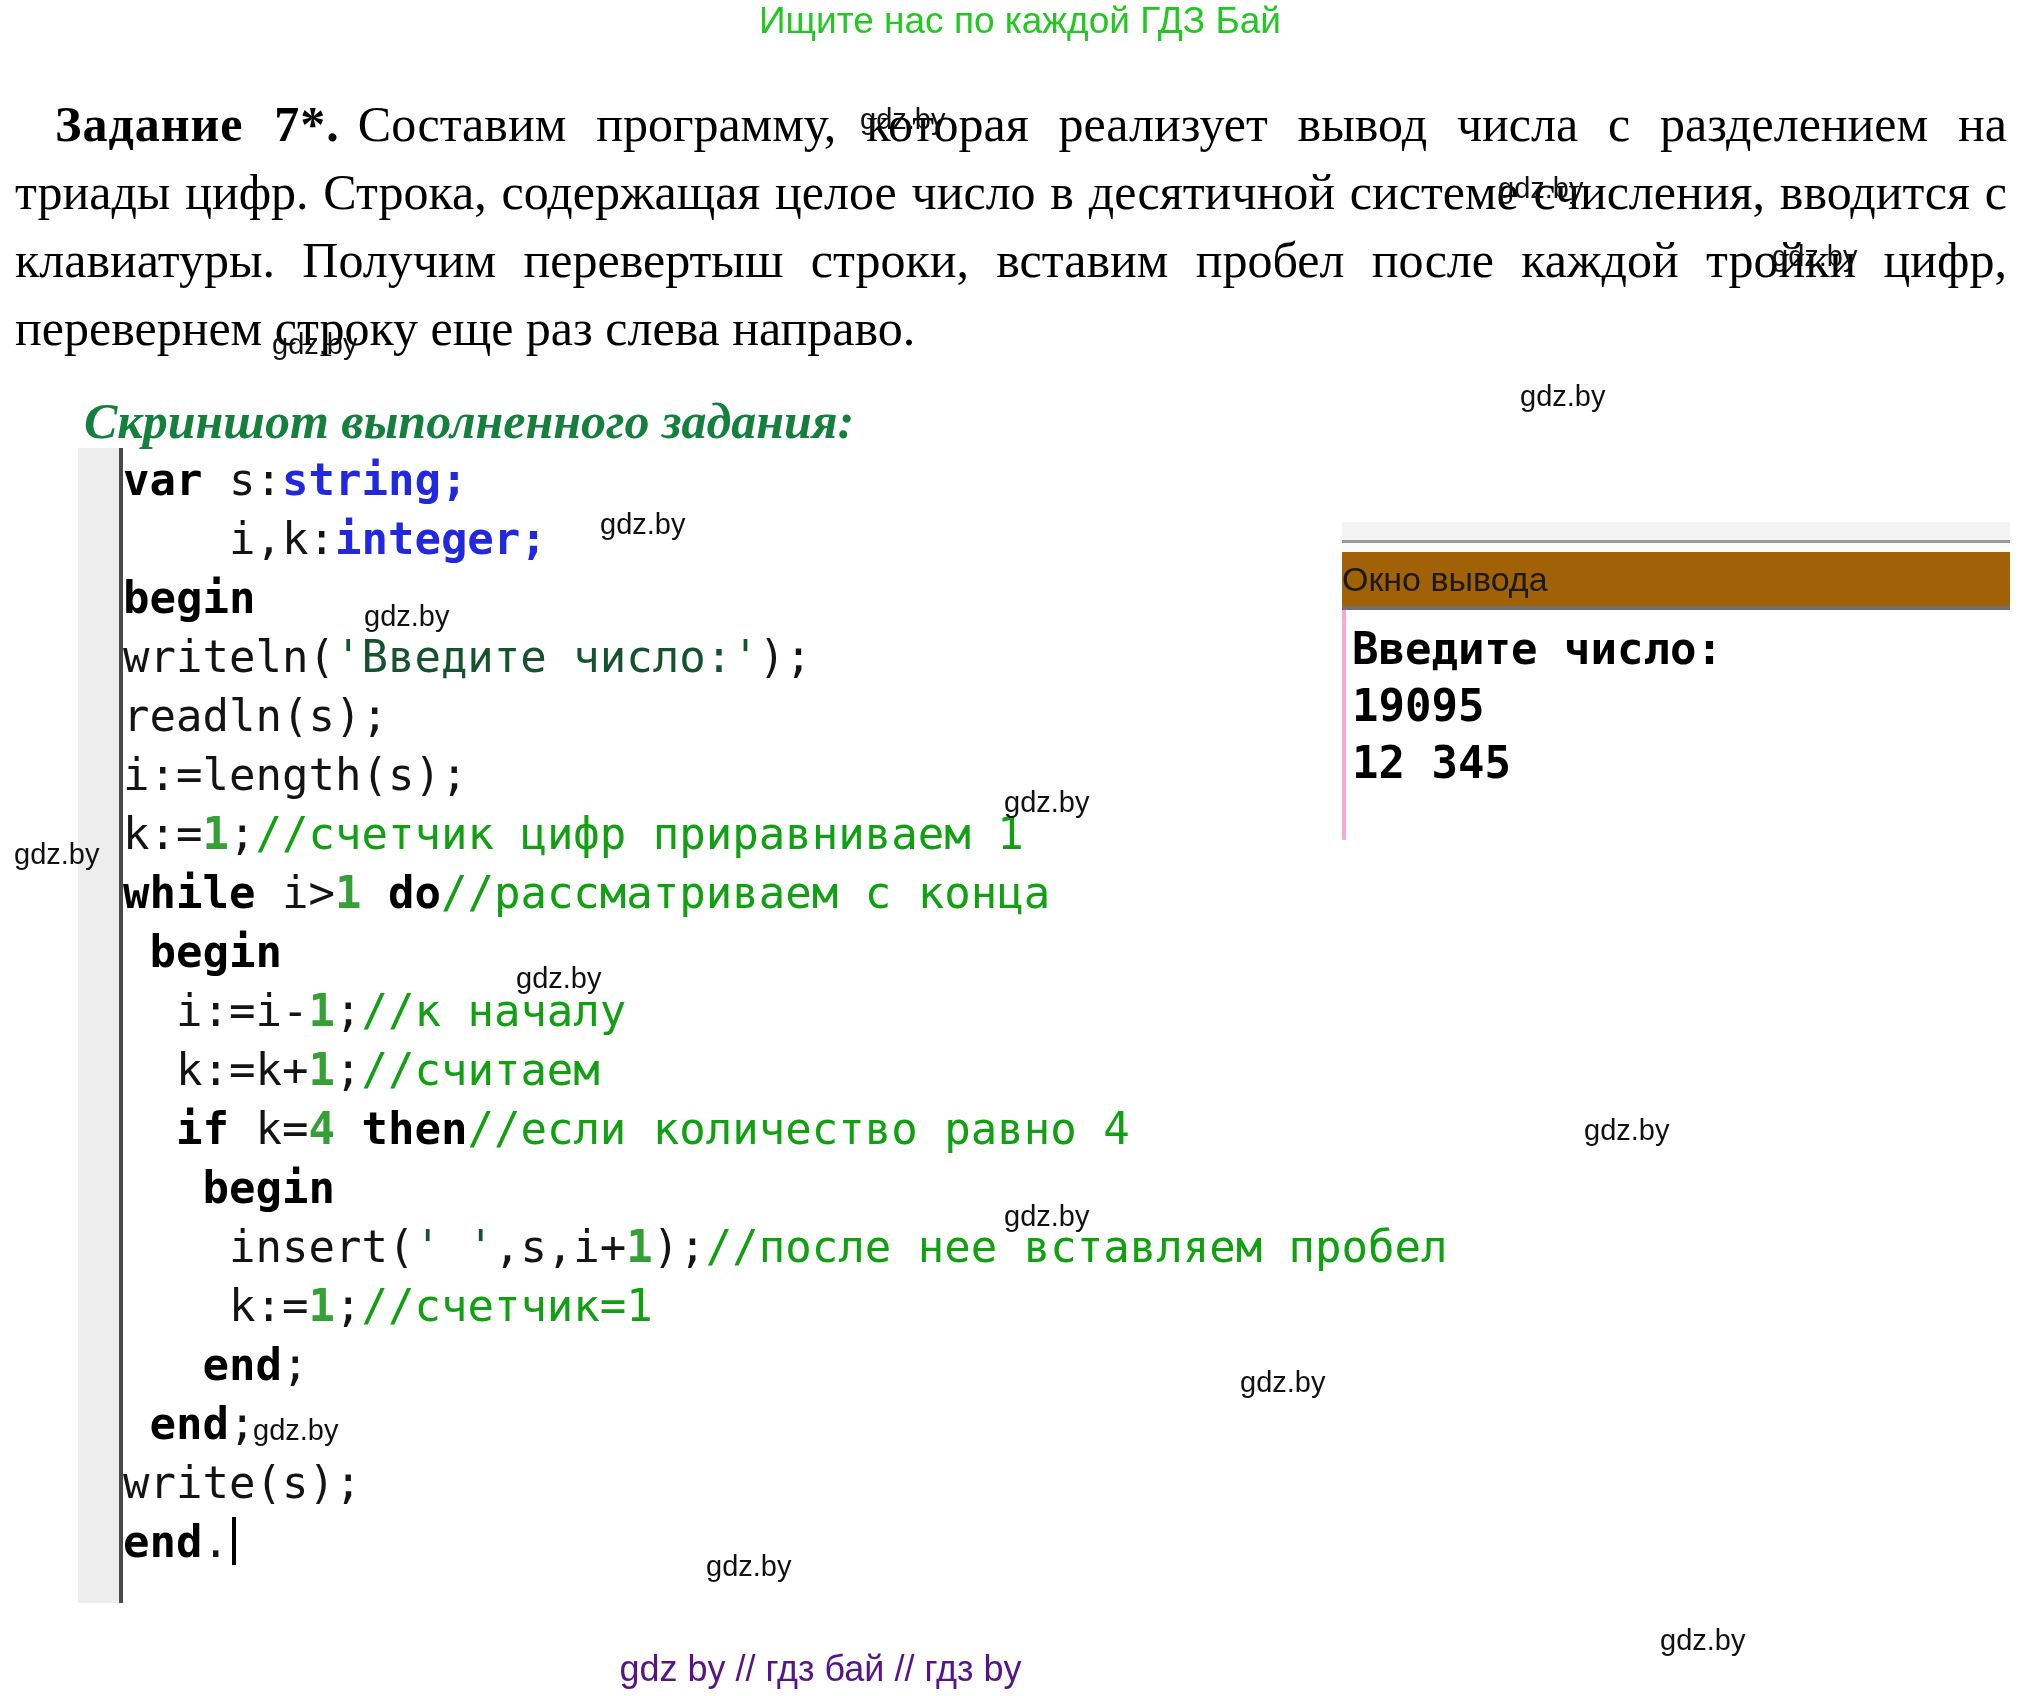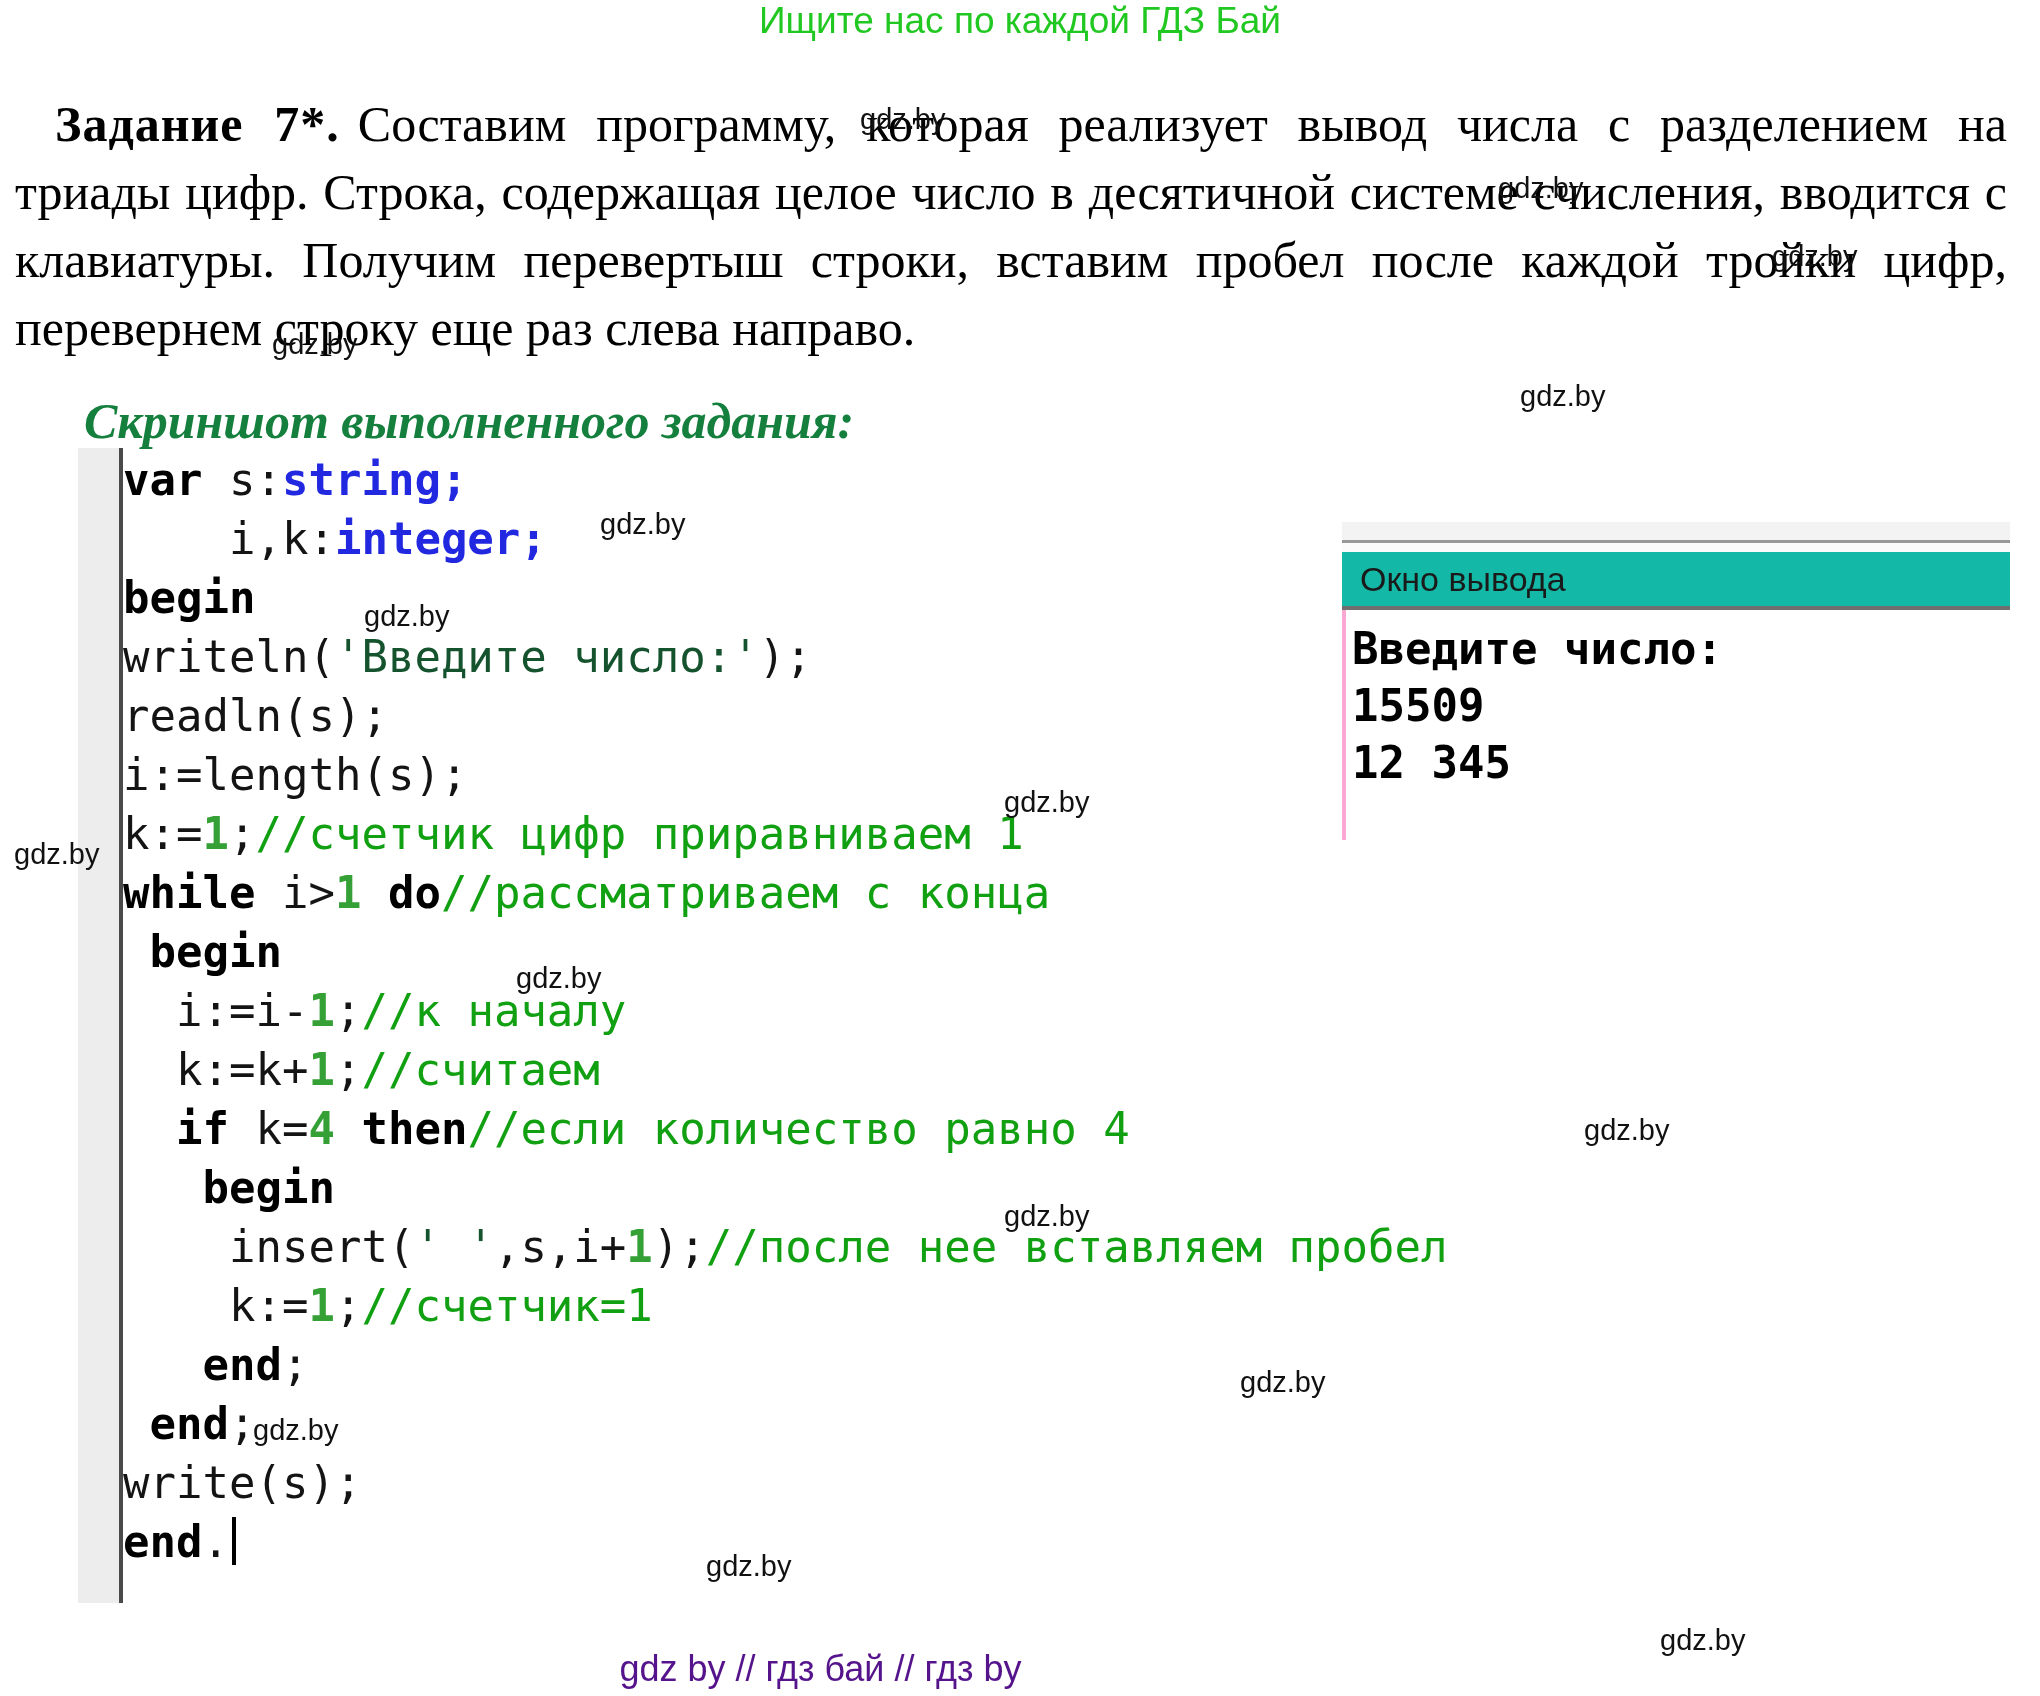--- a/index.html
+++ b/index.html
@@ -30,22 +30,22 @@
   .seg-st{color:#14532d;}
   .seg-nu{color:#35a035;font-weight:bold;}
   .seg-co{color:#11a011;}
   .cursor{display:inline-block;width:4px;height:48px;background:#000;
           vertical-align:-8px;margin-left:3px;}
 
   
   .outwin{position:absolute;left:1342px;top:522px;width:668px;}
   .outwin-toolbar{height:18px;background:#f3f3f3;border-bottom:3px solid #999999;}
   .outwin-gap{height:9px;background:#fbfbfb;}
-  .outwin-titlebar{height:58px;background:#14b8a6;border-bottom:4px solid #6f6f6f;
-                   display:flex;align-items:center;padding-left:18px;box-sizing:border-box;
+  .outwin-titlebar{height:58px;background:#a16207;border-bottom:4px solid #6f6f6f;
+                   display:flex;align-items:center;padding-left:0;box-sizing:border-box;
                    font-family:"Liberation Sans", sans-serif;font-size:34px;color:#1a1a1a;}
   .outwin-content{min-height:220px;background:#ffffff;border-left:4px solid #f9a8d4;
                   padding:10px 0 0 6px;font-family:"DejaVu Sans Mono", monospace;
                   font-size:44px;line-height:57px;font-weight:bold;color:#000;white-space:pre;}
 
   
   .wm{position:absolute;font-family:"Liberation Sans", sans-serif;font-size:29px;color:#111;}
 
   
   .footer{position:absolute;top:1648px;left:0;width:1641px;text-align:center;
@@ -64,21 +64,21 @@
 
   <div class="gutter"></div>
   <div class="code" id="code"><div class="code-line"><span class="seg-kw">var</span><span class="seg-pl"> s:</span><span class="seg-ty">string;</span></div><div class="code-line"><span class="seg-pl">    i,k:</span><span class="seg-ty">integer;</span></div><div class="code-line"><span class="seg-kw">begin</span></div><div class="code-line"><span class="seg-pl">writeln(</span><span class="seg-st">'Введите число:'</span><span class="seg-pl">);</span></div><div class="code-line"><span class="seg-pl">readln(s);</span></div><div class="code-line"><span class="seg-pl">i:=length(s);</span></div><div class="code-line"><span class="seg-pl">k:=</span><span class="seg-nu">1</span><span class="seg-pl">;</span><span class="seg-co">//счетчик цифр приравниваем 1</span></div><div class="code-line"><span class="seg-kw">while</span><span class="seg-pl"> i&gt;</span><span class="seg-nu">1</span><span class="seg-pl"> </span><span class="seg-kw">do</span><span class="seg-co">//рассматриваем с конца</span></div><div class="code-line"><span class="seg-pl"> </span><span class="seg-kw">begin</span></div><div class="code-line"><span class="seg-pl">  i:=i-</span><span class="seg-nu">1</span><span class="seg-pl">;</span><span class="seg-co">//к началу</span></div><div class="code-line"><span class="seg-pl">  k:=k+</span><span class="seg-nu">1</span><span class="seg-pl">;</span><span class="seg-co">//считаем</span></div><div class="code-line"><span class="seg-pl">  </span><span class="seg-kw">if</span><span class="seg-pl"> k=</span><span class="seg-nu">4</span><span class="seg-pl"> </span><span class="seg-kw">then</span><span class="seg-co">//если количество равно 4</span></div><div class="code-line"><span class="seg-pl">   </span><span class="seg-kw">begin</span></div><div class="code-line"><span class="seg-pl">    insert(</span><span class="seg-st">' '</span><span class="seg-pl">,s,i+</span><span class="seg-nu">1</span><span class="seg-pl">);</span><span class="seg-co">//после нее вставляем пробел</span></div><div class="code-line"><span class="seg-pl">    k:=</span><span class="seg-nu">1</span><span class="seg-pl">;</span><span class="seg-co">//счетчик=1</span></div><div class="code-line"><span class="seg-pl">   </span><span class="seg-kw">end</span><span class="seg-pl">;</span></div><div class="code-line"><span class="seg-pl"> </span><span class="seg-kw">end</span><span class="seg-pl">;</span></div><div class="code-line"><span class="seg-pl">write(s);</span></div><div class="code-line"><span class="seg-kw">end</span><span class="seg-pl">.</span><span class="cursor"></span></div></div>
 
   <div class="outwin">
     <div class="outwin-toolbar"></div>
     <div class="outwin-gap"></div>
     <div class="outwin-titlebar">
       <span>Окно вывода</span>
     </div>
-    <div class="outwin-content" id="outwin-content"><div>Введите число:</div><div>15509</div><div>12 345</div></div>
+    <div class="outwin-content" id="outwin-content"><div>Введите число:</div><div>19095</div><div>12 345</div></div>
   </div>
 
   <div id="watermarks">
       <span class="wm" style="left: 860px; top: 103px;">gdz.by</span>
       <span class="wm" style="left: 1498px; top: 172px;">gdz.by</span>
       <span class="wm" style="left: 1772px; top: 240px;">gdz.by</span>
       <span class="wm" style="left: 272px; top: 328px;">gdz.by</span>
       <span class="wm" style="left: 1520px; top: 380px;">gdz.by</span>
       <span class="wm" style="left: 600px; top: 508px;">gdz.by</span>
       <span class="wm" style="left: 364px; top: 600px;">gdz.by</span>

